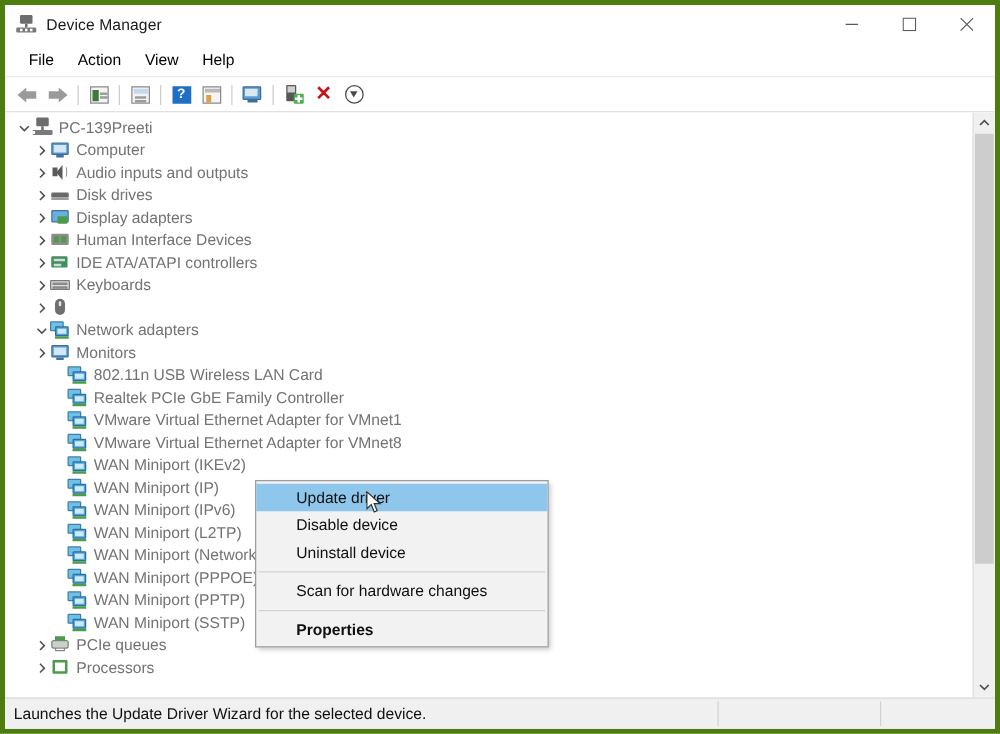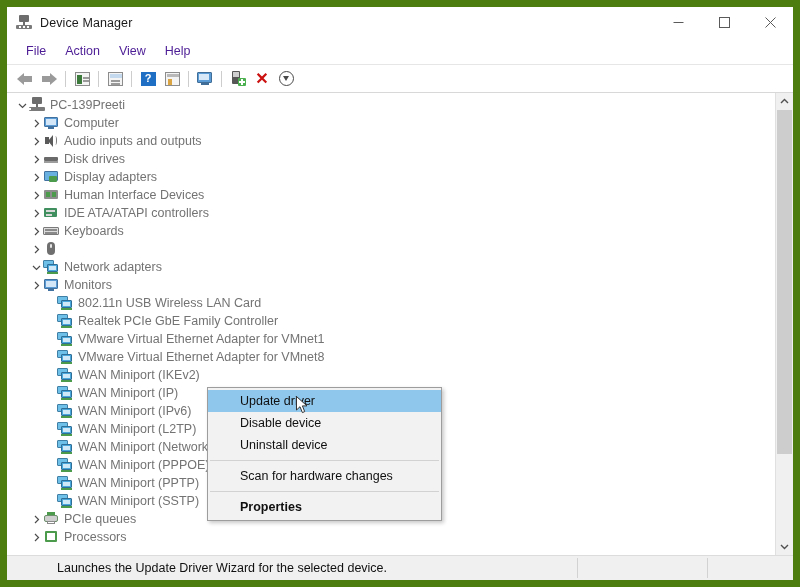--- a/index.html
+++ b/index.html
@@ -13,21 +13,21 @@
     font-family: "Liberation Sans", sans-serif;
     background: #ffffff;
     -webkit-font-smoothing: antialiased;
   }
 
   .window {
     position: relative;
     width: 800px;
     height: 587px;
     background: #ffffff;
-    border: 7px solid #4d7c0f;
+    border: 4px solid #4d7c0f;
     box-sizing: border-box;
     display: flex;
     flex-direction: column;
   }
 
   
   .titlebar {
     height: 31px;
     min-height: 31px;
     background: #ffffff;
@@ -74,21 +74,21 @@
     height: 26px;
     min-height: 26px;
     display: flex;
     align-items: center;
     padding-left: 10px;
     background: #ffffff;
     border-bottom: 1px solid #e6e6e6;
   }
   .menu-item {
     font-size: 12.5px;
-    color: #4c1d95;
+    color: #000000;
     padding: 3px 9px 4px 9px;
     margin-right: 1px;
   }
 
   
   .toolbar {
     height: 27px;
     min-height: 27px;
     display: flex;
     align-items: center;
@@ -469,21 +469,20 @@
 
   
   .statusbar {
     height: 24px;
     min-height: 24px;
     background: #f0f0f0;
     border-top: 1px solid #dcdcdc;
     display: flex;
     align-items: center;
     position: relative;
-    padding-left: 43px;
   }
   .status-text {
     font-size: 12.5px;
     color: #101010;
     padding-left: 7px;
     white-space: nowrap;
   }
   .status-div {
     position: absolute;
     top: 2px;

